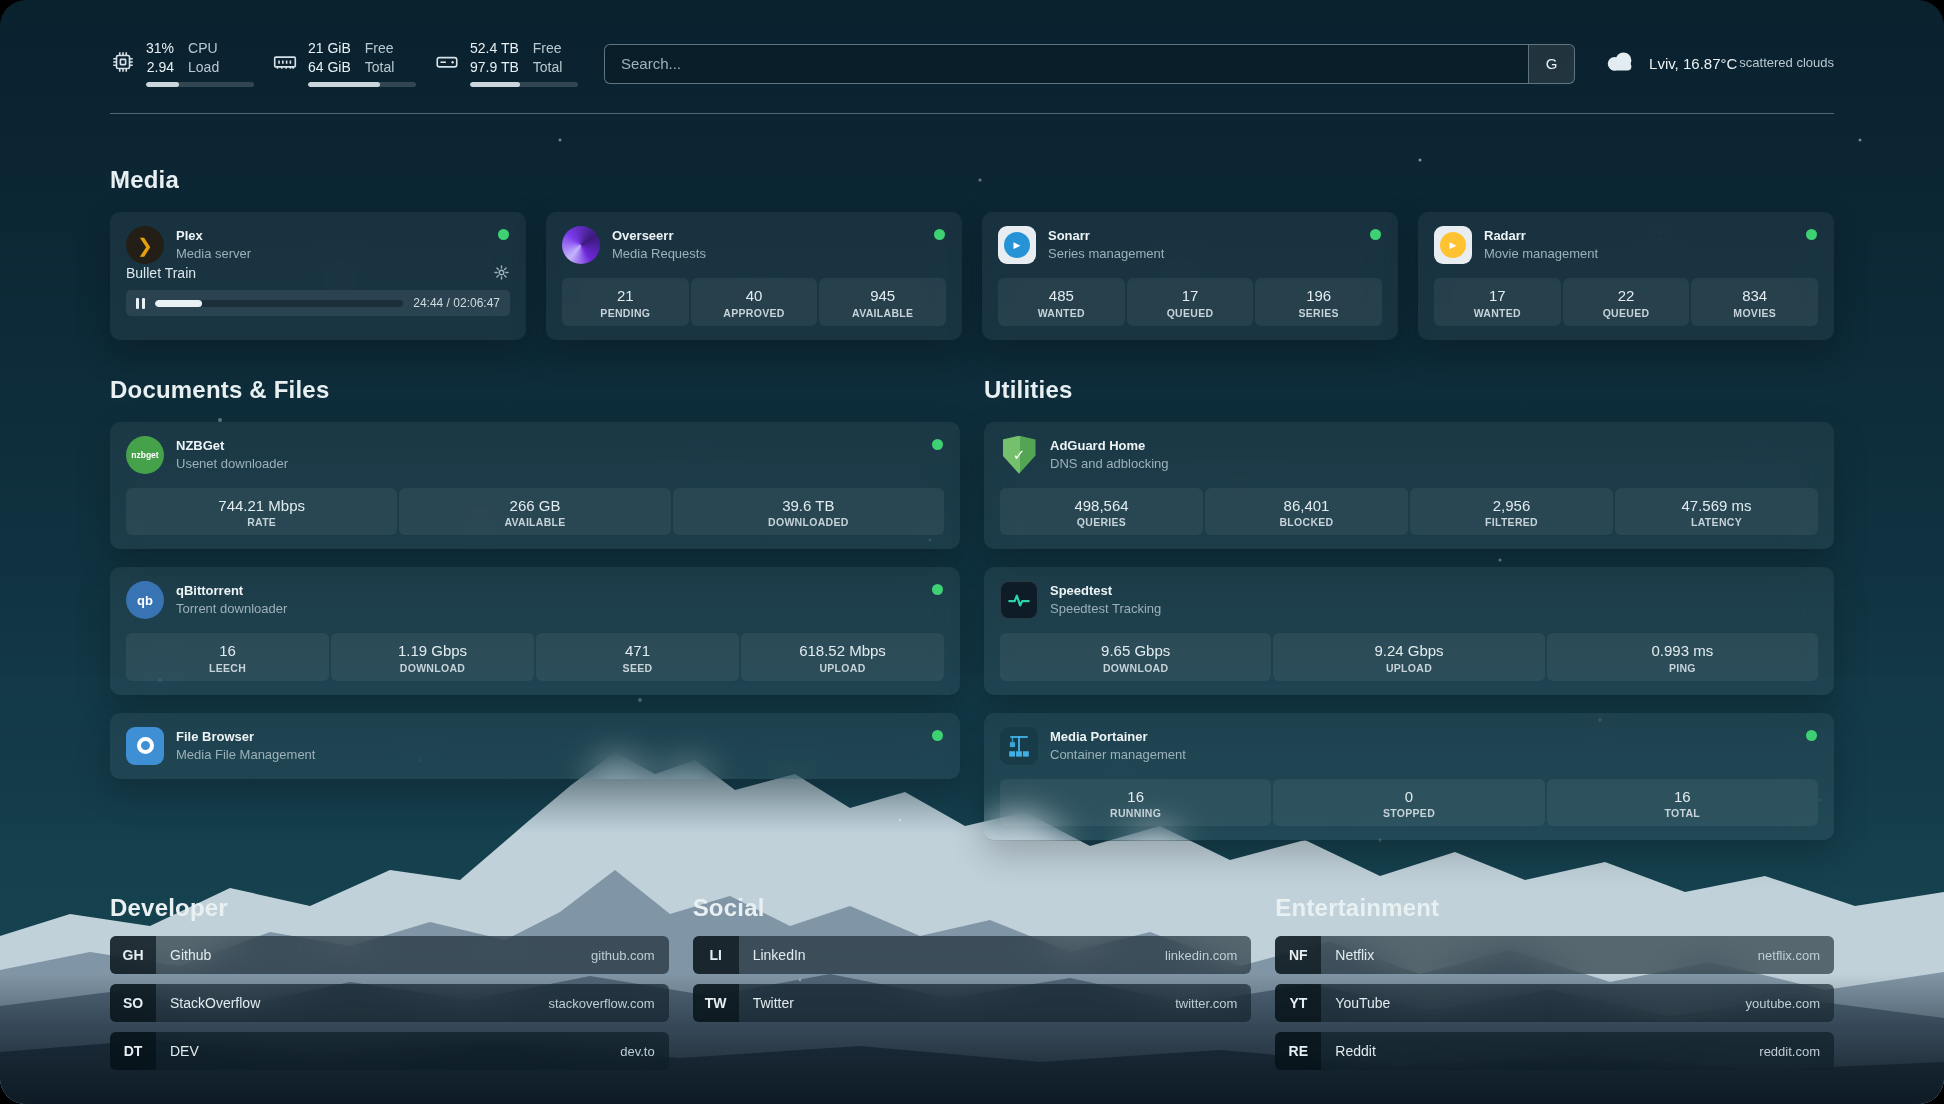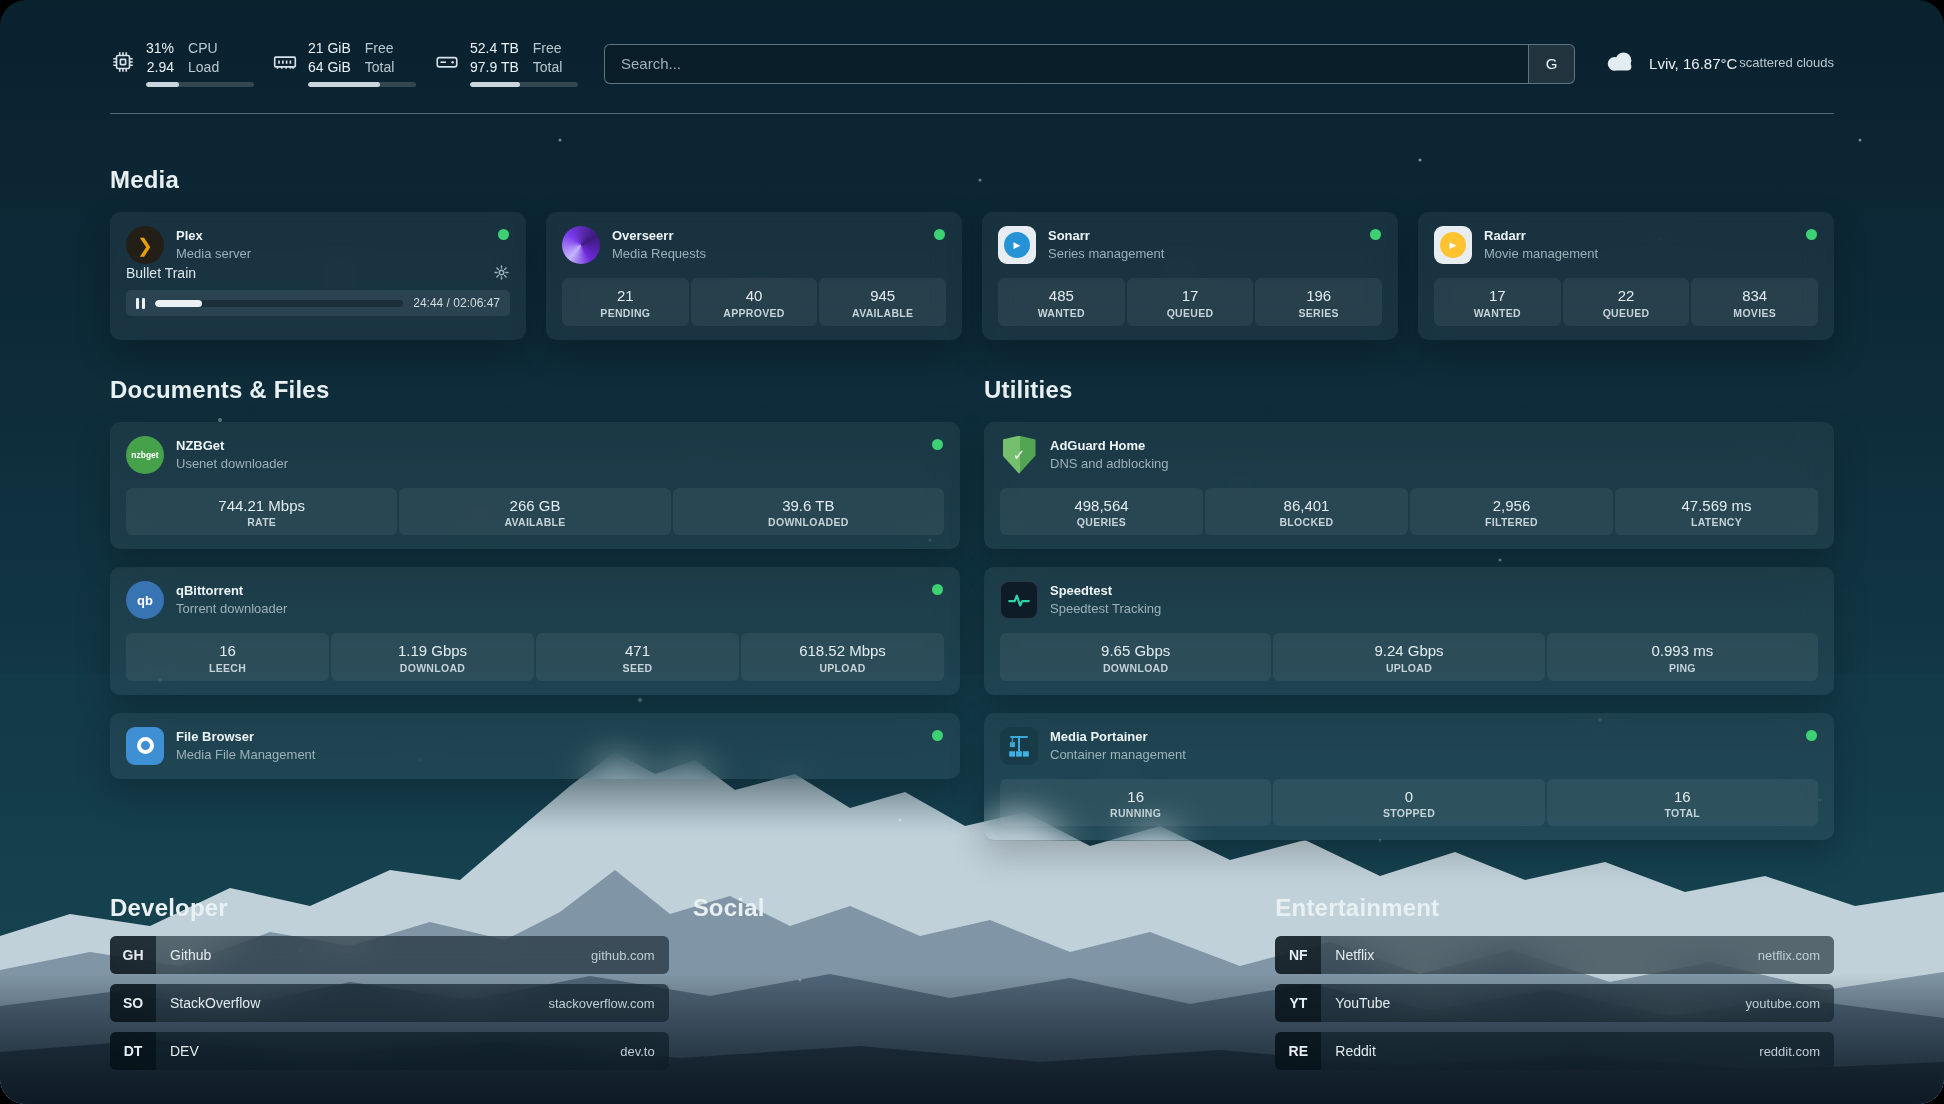--- a/index.html
+++ b/index.html
@@ -578,20 +578,32 @@
           <a class="bm-row">
             <span class="bm-abbr">DT</span>
             <span class="bm-name">DEV</span>
             <span class="bm-url">dev.to</span>
           </a>
         </div>
       </section>
 
       <section>
         <h2 class="section-title">Social</h2>
+        <div class="bm-stack">
+          <a class="bm-row">
+            <span class="bm-abbr">LI</span>
+            <span class="bm-name">LinkedIn</span>
+            <span class="bm-url">linkedin.com</span>
+          </a>
+          <a class="bm-row">
+            <span class="bm-abbr">TW</span>
+            <span class="bm-name">Twitter</span>
+            <span class="bm-url">twitter.com</span>
+          </a>
+        </div>
       </section>
 
       <section>
         <h2 class="section-title">Entertainment</h2>
         <div class="bm-stack">
           <a class="bm-row">
             <span class="bm-abbr">NF</span>
             <span class="bm-name">Netflix</span>
             <span class="bm-url">netflix.com</span>
           </a>

